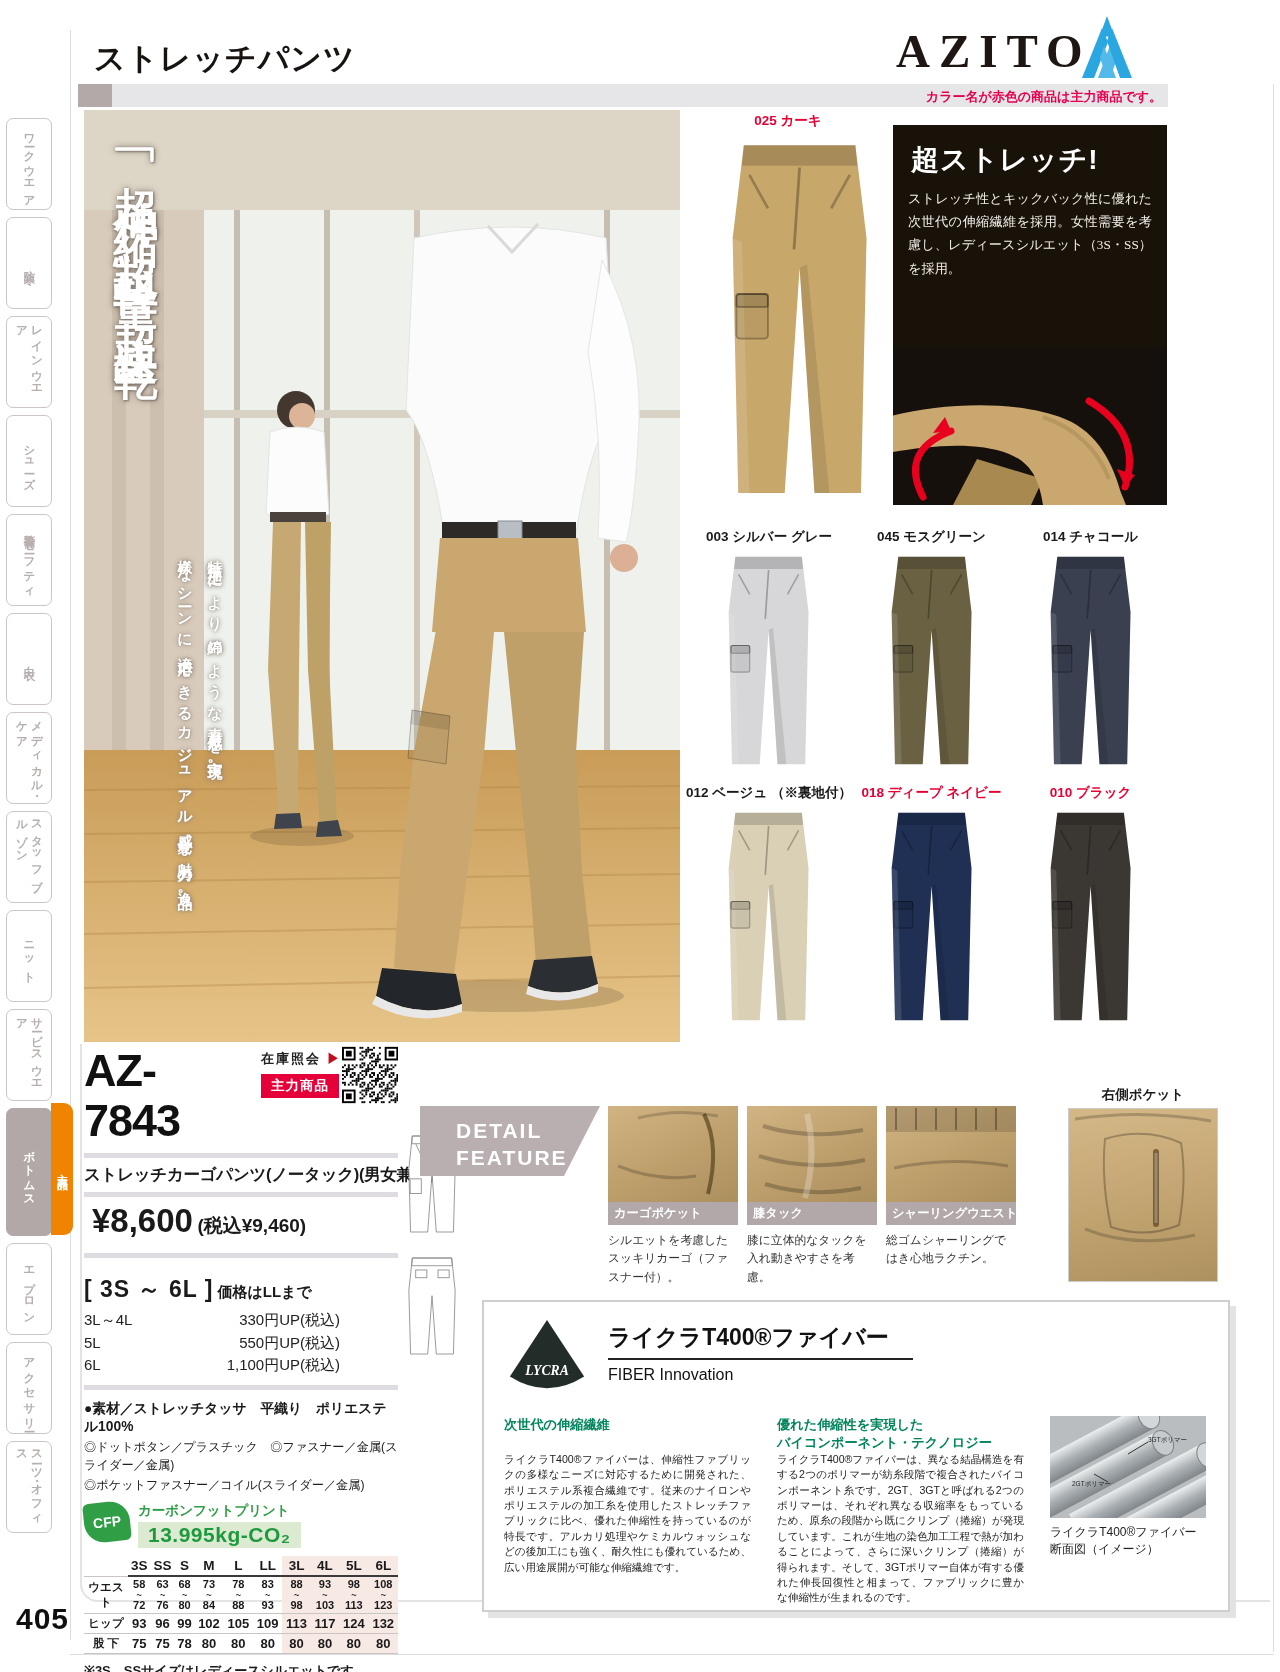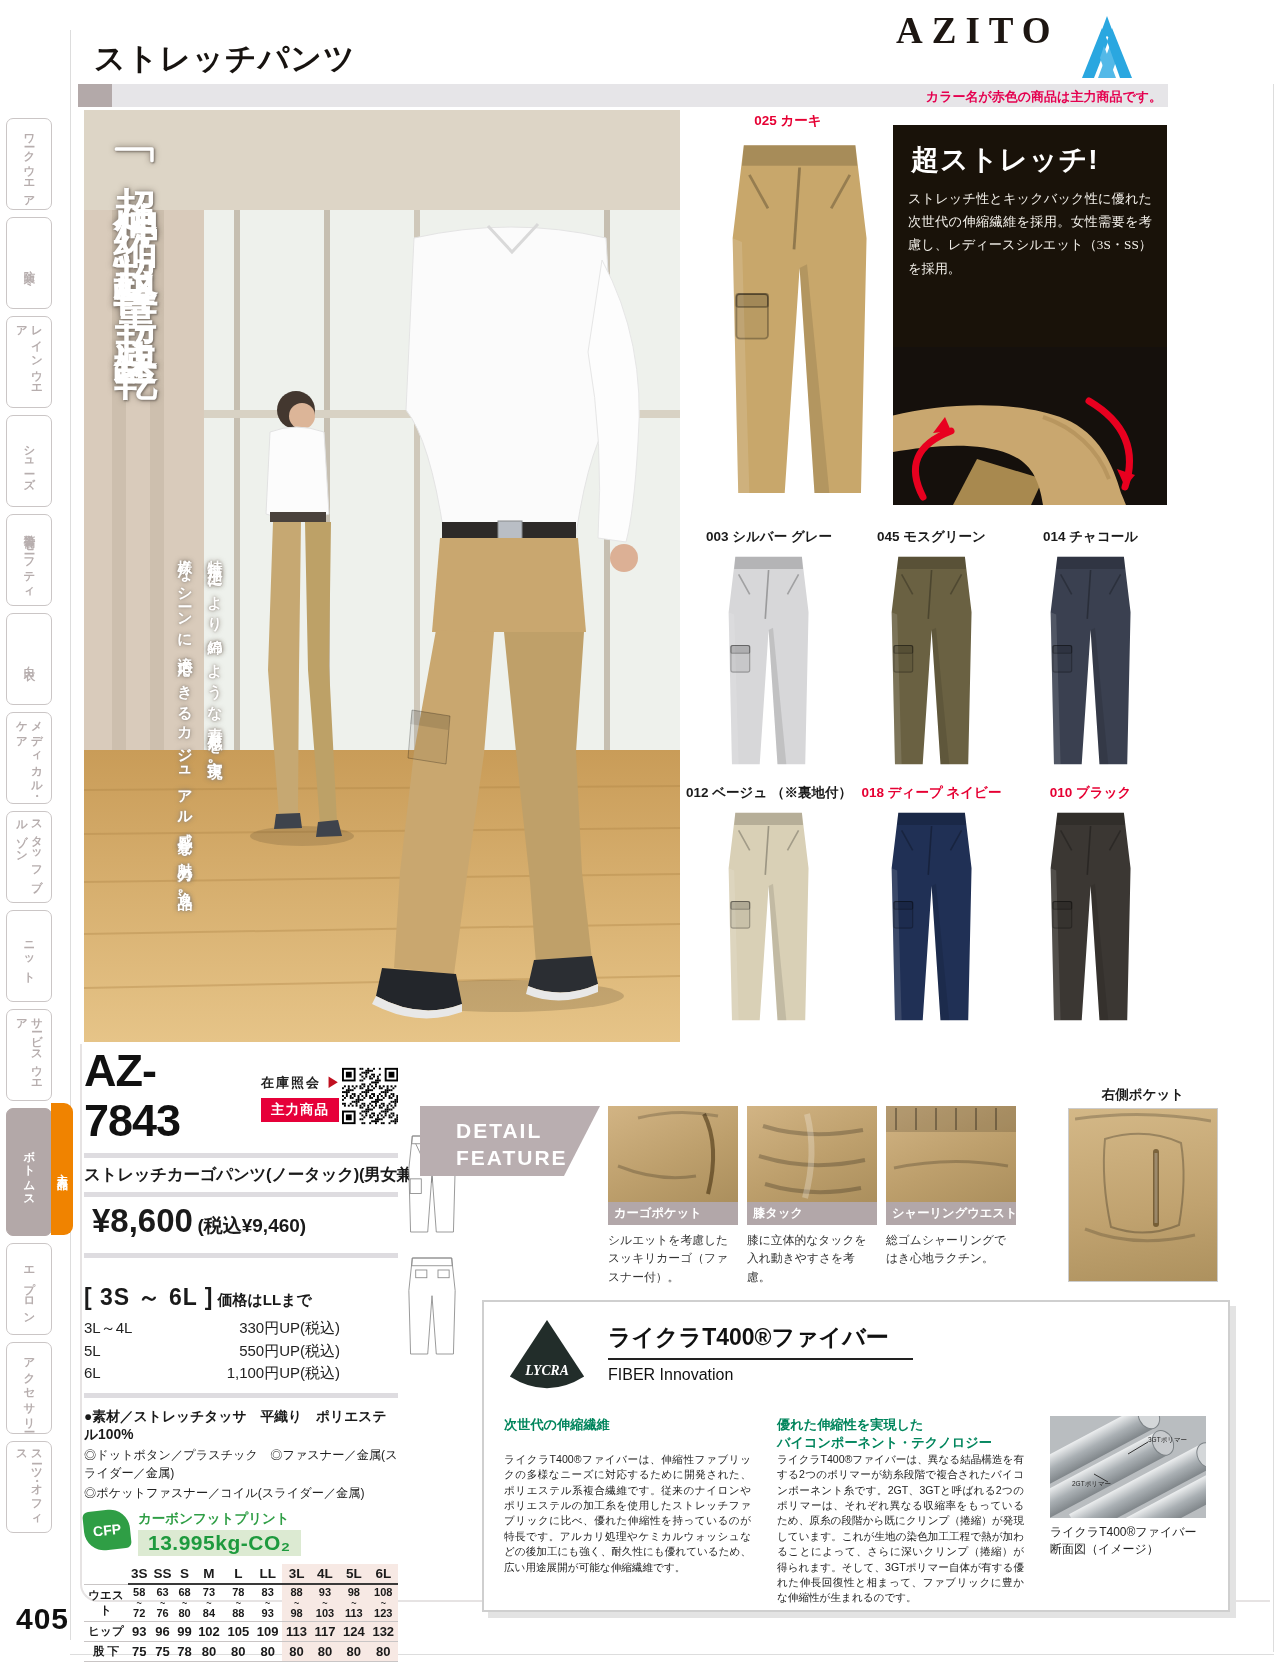--- a/index.html
+++ b/index.html
@@ -7,22 +7,22 @@
         font-family:"Liberation Sans",sans-serif;color:#1a1a1a;}
   
   .frame-left{position:absolute;left:70px;top:30px;width:1px;height:1610px;background:#ddd;}
   .frame-right{position:absolute;left:1273px;top:84px;width:1px;height:1568px;background:#ddd;}
   .frame-bottom{position:absolute;left:70px;top:1654px;width:1204px;height:1px;background:#ddd;}
   .panel-frame{position:absolute;left:80px;top:1044px;width:1188px;height:556px;
                border-left:2px solid #e6e3e3;border-bottom:2px solid #e6e3e3;
                border-bottom-left-radius:18px;pointer-events:none;}
   
   .page-title{position:absolute;left:94px;top:38px;font-size:31px;font-weight:900;letter-spacing:1px;color:#171310;}
-  .brand{position:absolute;left:896px;top:9px;font-family:"Liberation Serif",serif;font-weight:700;
-         font-size:37px;letter-spacing:9px;color:#1d1612;}
+  .brand{position:absolute;left:896px;top:24px;font-family:"Liberation Serif",serif;font-weight:700;
+         font-size:47px;letter-spacing:9px;color:#1d1612;}
   .brand-mark{position:absolute;left:1074px;top:16px;width:66px;height:64px;}
   .notice-bar{position:absolute;left:78px;top:84px;width:1090px;height:23px;background:#e6e5e8;}
   .notice-chip{position:absolute;left:0;top:0;width:34px;height:23px;background:#b3a9a9;}
   .notice-text{position:absolute;right:6px;top:4px;font-size:13px;font-weight:700;color:#e5004f;}
   
   .sidebar{position:absolute;left:4px;top:118px;width:56px;}
   .tab{position:relative;width:46px;height:92px;margin:0 0 7px 2px;border:1px solid #cbc6c6;border-radius:7px;
        display:flex;align-items:center;justify-content:center;background:#fff;box-sizing:border-box;}
   .tab-label{writing-mode:vertical-rl;font-size:11.5px;letter-spacing:2px;color:#b7aeae;font-weight:700;}
   .tab.active{background:#b3a8a8;border-color:#b3a8a8;height:128px;}
@@ -49,35 +49,35 @@
   .sb-title{margin:16px 18px 8px;font-size:28px;font-weight:900;color:#fff;letter-spacing:1px;}
   .sb-body{margin:0 15px;font-size:13.2px;line-height:1.76;color:#f3f0ea;text-align:justify;font-family:Liberation Serif, serif;}
   .sb-photo{position:absolute;left:0;bottom:0;width:274px;height:158px;}
   
   .color-grid{position:absolute;left:686px;top:522px;width:484px;display:grid;
               grid-template-columns:repeat(3,1fr);grid-template-rows:256px 256px;}
   .color-cell{text-align:center;padding-top:6px;}
   .color-cell .pants-wrap svg{height:222px;}
   
   .pinfo{position:absolute;left:84px;top:1046px;width:314px;}
-  .code-row{display:flex;align-items:center;}
+  .code-row{display:flex;align-items:flex-start;}
   .prod-code{font-size:45px;font-weight:900;letter-spacing:-1px;color:#111;line-height:1.1;}
   .stock-col{margin-left:14px;margin-top:4px;}
   .stock-link{font-size:13px;font-weight:800;letter-spacing:2px;color:#222;white-space:nowrap;cursor:pointer;}
   .stock-arrow{color:#c01020;}
   .main-badge{margin-top:6px;background:#e60039;color:#fff;font-size:13.5px;font-weight:800;
               padding:3px 10px;display:inline-block;letter-spacing:1px;}
   .qr{margin-left:auto;width:58px;height:58px;}
   .name-bar{margin-top:8px;border-top:5px solid #dedce0;border-bottom:5px solid #dedce0;
             padding:6px 0;font-size:16.5px;font-weight:900;white-space:nowrap;letter-spacing:-.3px;}
   .price-row{padding:5px 0 13px 8px;font-weight:900;}
   .price-main{font-size:33px;}
   .price-tax{font-size:19px;}
   .grule{border:0;height:5px;background:#dedce0;margin:0;}
-  .range-row{margin:24px 0 4px;font-weight:900;}
+  .range-row{margin:16px 0 4px;font-weight:900;}
   .range-big{font-size:23px;letter-spacing:1px;}
   .range-note{font-size:15px;margin-left:4px;}
   .up-row{display:flex;width:256px;font-size:15px;line-height:1.5;color:#222;}
   .up-size{width:92px;}
   .up-price{flex:1;text-align:right;}
   .material{margin-top:10px;font-size:13.8px;font-weight:900;}
   .spec-line{font-size:12.2px;line-height:1.5;color:#222;margin-top:2px;}
   .cfp{display:flex;align-items:flex-start;margin-top:8px;}
   .cfp-leaf{width:46px;height:40px;background:#2f9e45;border-radius:6px 20px 6px 20px;transform:rotate(-6deg);
             color:#fff;font-weight:800;font-size:14px;display:flex;align-items:center;justify-content:center;flex:none;}

